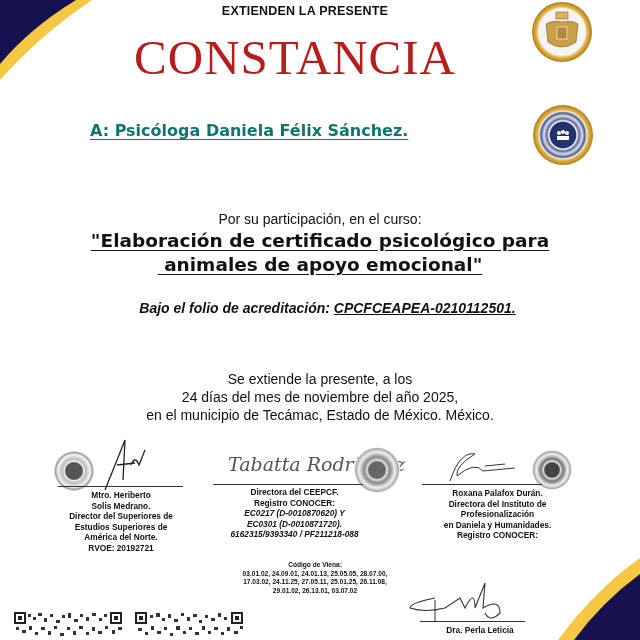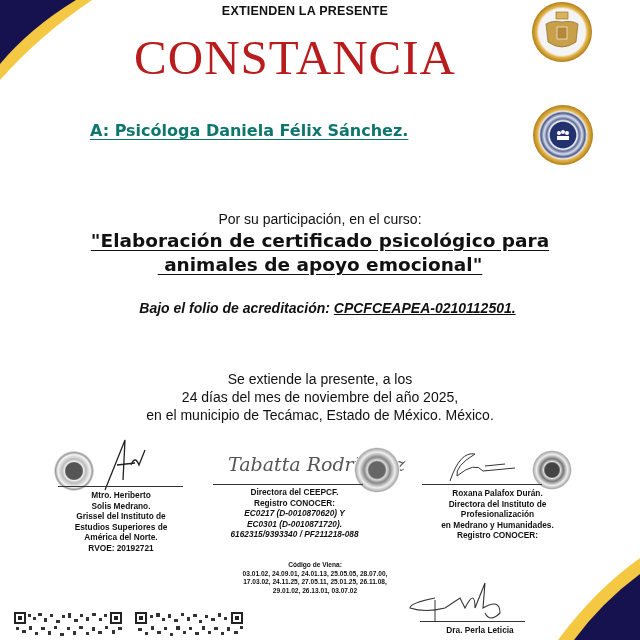--- a/index.html
+++ b/index.html
@@ -75,21 +75,21 @@
 </div>
 
 <div class="seal" style="left:53px;top:450px;width:42px;height:42px;background:radial-gradient(circle,#555 28%,#eee 32%,#bbb 40%,#f4f4f4 55%,#999 62%,#fff 68%);"></div>
 <svg class="abs" style="left:95px;top:435px" width="70" height="60" viewBox="0 0 70 60">
   <path d="M10,55 L30,5 L28,45 M22,30 L40,28 M36,30 Q40,20 44,30 L50,15" fill="none" stroke="#222" stroke-width="1.3"></path>
 </svg>
 <div class="sig-line" style="left:58px;top:486px;width:125px;"></div>
 <div class="sig-text" style="left:66px;top:490px;width:110px;">
   <div>Mtro. Heriberto</div>
   <div>Solis Medrano.</div>
-  <div>Grissel del Instituto de</div>
+  <div>Director del Superiores de</div>
   <div>Estudios Superiores de</div>
   <div>América del Norte.</div>
   <div>RVOE: 20192721</div>
 </div>
 
 <div class="abs" style="left:228px;top:453px;font-family:'DejaVu Serif',serif;font-style:italic;font-size:19px;color:#555;">Tabatta Rodriguez</div>
 <div class="seal" style="left:354px;top:447px;width:46px;height:46px;background:radial-gradient(circle,#666 25%,#ddd 30%,#888 40%,#eee 55%,#aaa 66%,#fff 70%);"></div>
 <div class="sig-line" style="left:213px;top:484px;width:150px;"></div>
 <div class="sig-text" style="left:207px;top:487px;width:175px;">
   <div>Directora del CEEPCF.</div>
@@ -101,21 +101,21 @@
 
 <svg class="abs" style="left:445px;top:446px" width="80" height="40" viewBox="0 0 80 40">
   <path d="M5,35 Q15,5 30,8 Q10,20 12,30 Q30,15 38,25 L70,22 M40,20 L60,18" fill="none" stroke="#333" stroke-width="1"></path>
 </svg>
 <div class="seal" style="left:532px;top:450px;width:40px;height:40px;background:radial-gradient(circle,#444 25%,#ddd 30%,#777 40%,#eee 55%,#aaa 66%,#fff 70%);"></div>
 <div class="sig-line" style="left:422px;top:484px;width:120px;"></div>
 <div class="sig-text" style="left:420px;top:488px;width:155px;">
   <div>Roxana Palafox Durán.</div>
   <div>Directora del Instituto de</div>
   <div>Profesionalización</div>
-  <div>en Medrano y Humanidades.</div>
+  <div>en Daniela y Humanidades.</div>
   <div>Registro CONOCER:</div>
 </div>
 
 <div class="viena">
   <div>Código de Viena:</div>
   <div>03.01.02, 24.09.01, 24.01.13, 25.05.05, 28.07.00,</div>
   <div>17.03.02, 24.11.25, 27.05.11, 25.01.25, 26.11.08,</div>
   <div>29.01.02, 26.13.01, 03.07.02</div>
 </div>
 

